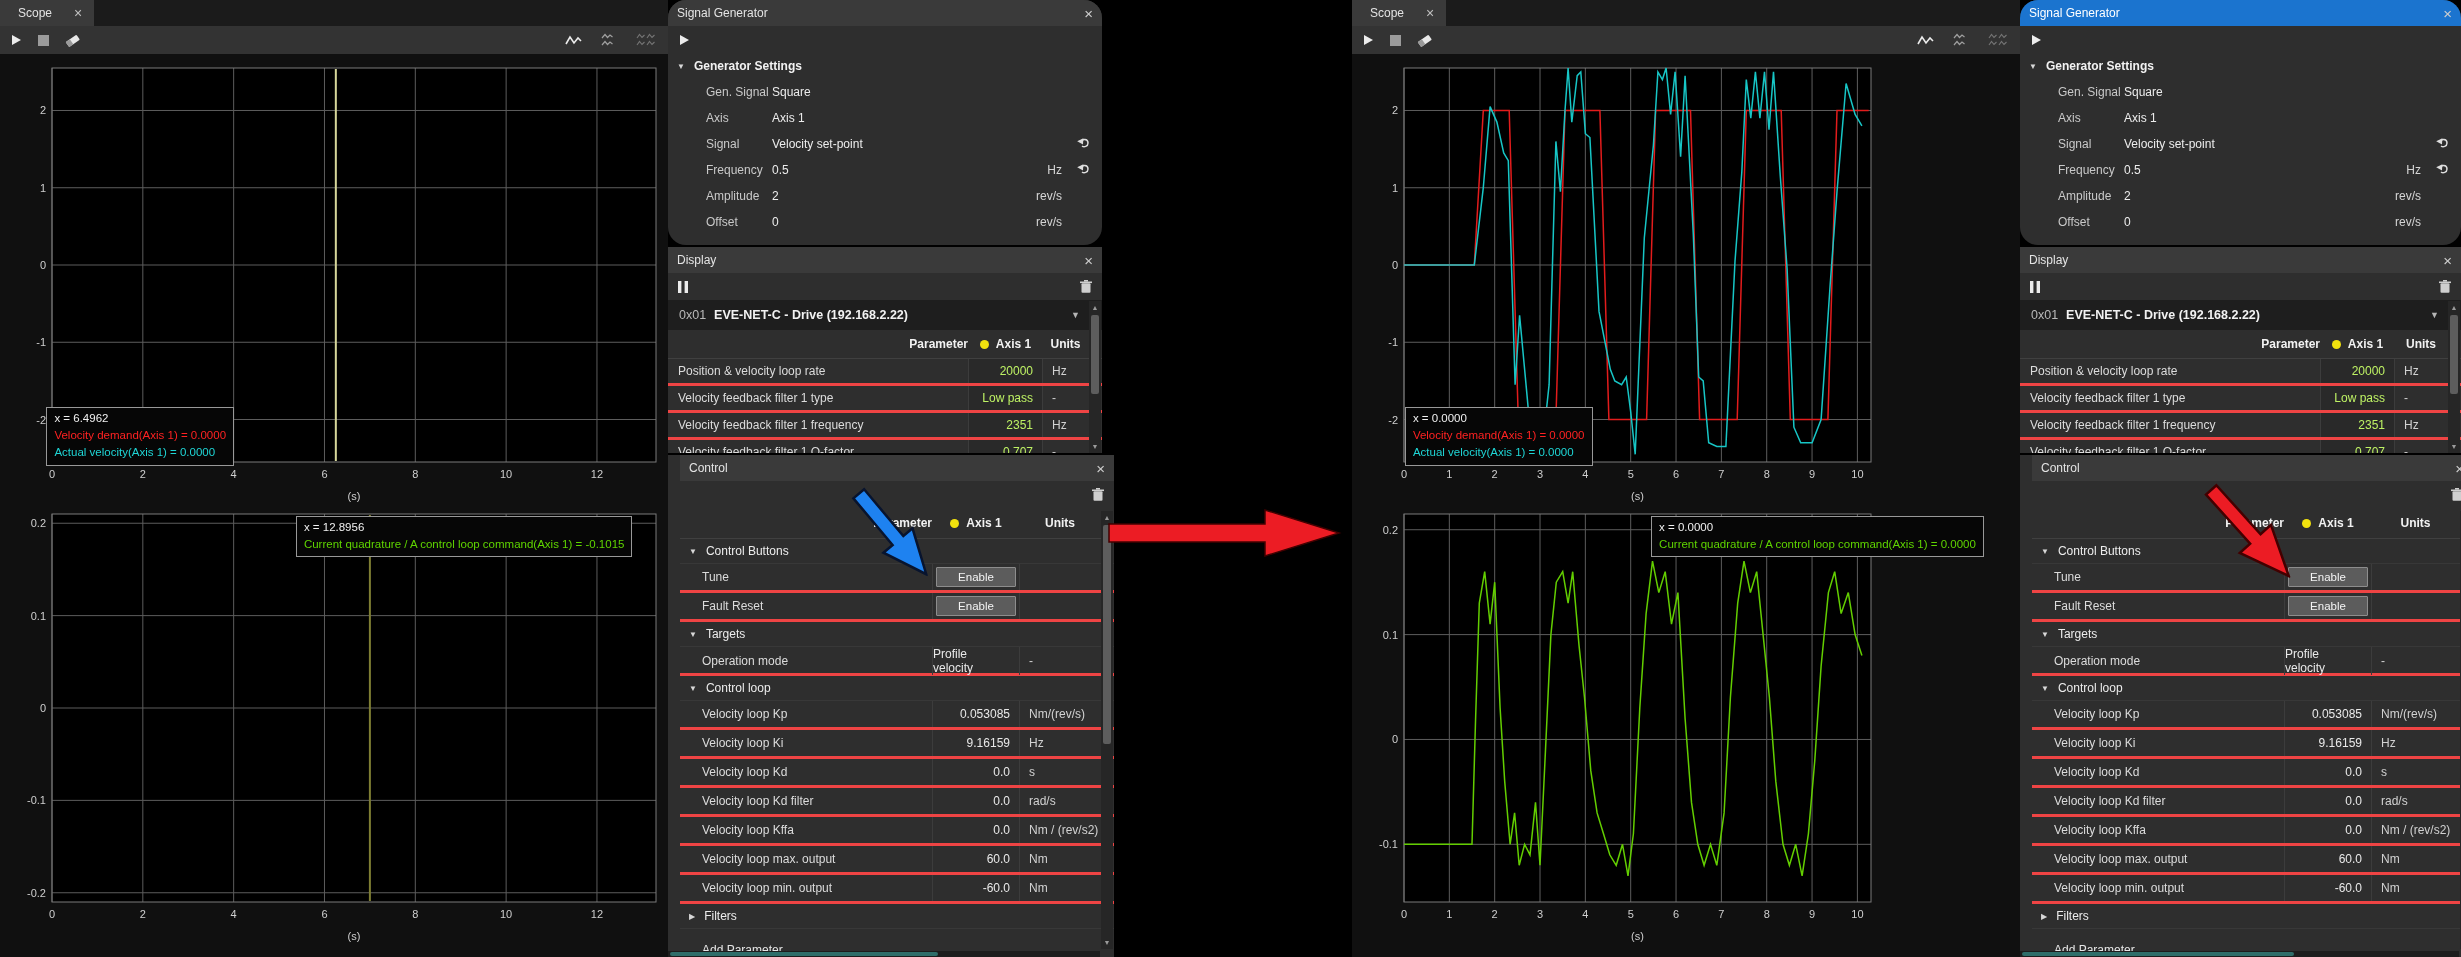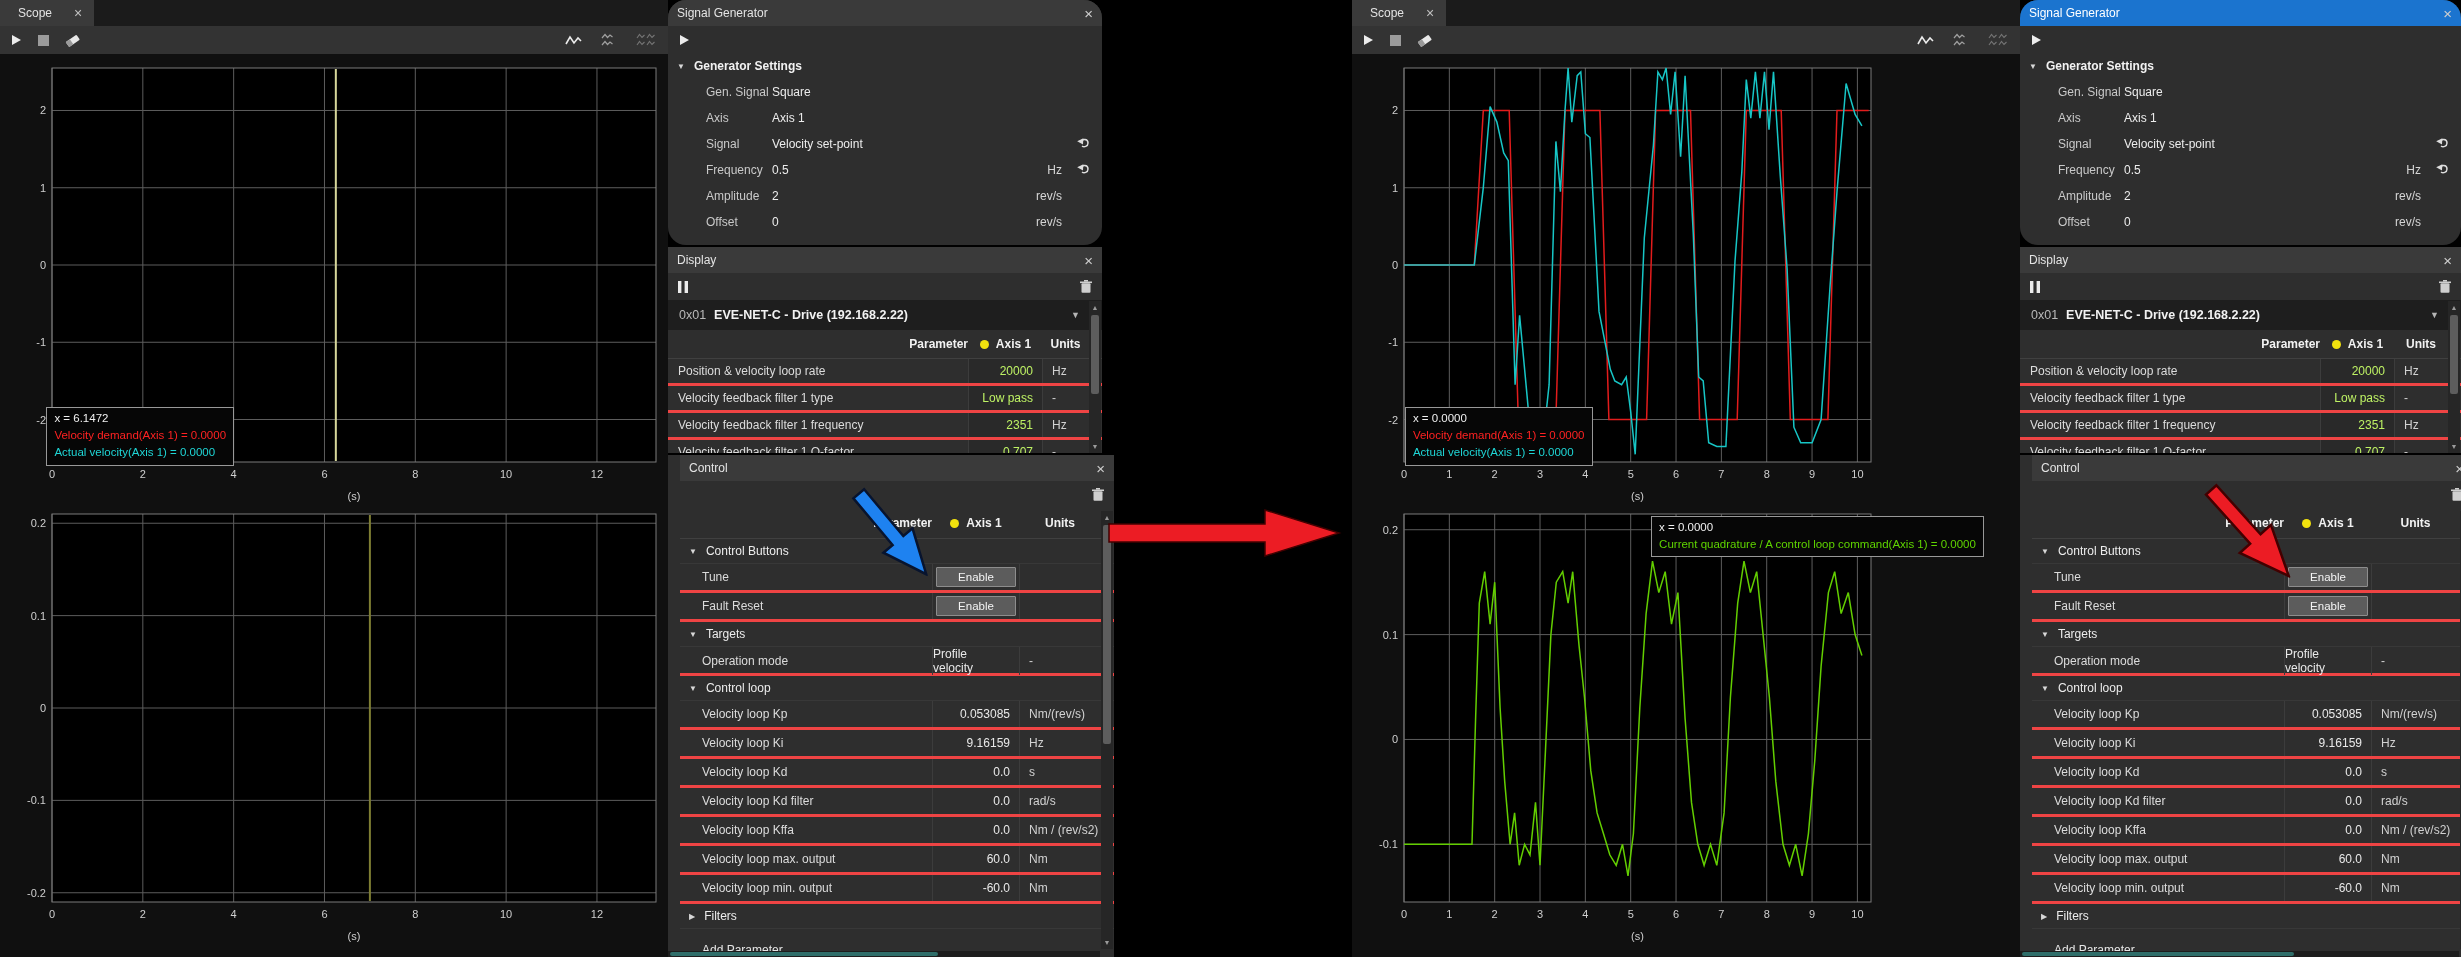--- a/index.html
+++ b/index.html
@@ -156,21 +156,21 @@
           <line x1="38" y1="207" x2="642" y2="207" stroke="#5d5d5d" stroke-width="1"></line>
           <text x="32" y="211" fill="#cfcfcf" font-size="11" text-anchor="end">0</text>
           <line x1="38" y1="284.2549019607843" x2="642" y2="284.2549019607843" stroke="#5d5d5d" stroke-width="1"></line>
           <text x="32" y="288.2549019607843" fill="#cfcfcf" font-size="11" text-anchor="end">-1</text>
           <line x1="38" y1="361.5098039215687" x2="642" y2="361.5098039215687" stroke="#5d5d5d" stroke-width="1"></line>
           <text x="32" y="365.5098039215687" fill="#cfcfcf" font-size="11" text-anchor="end">-2</text>
           <rect x="38" y="10" width="604" height="394" fill="none" stroke="#7a7a7a" stroke-width="1"></rect>
           <line x1="321.83458646616543" y1="11" x2="321.83458646616543" y2="403" stroke="#d6d69a" stroke-width="2"></line>
           <text x="340" y="442" fill="#cfcfcf" font-size="11" text-anchor="middle">(s)</text>
         </svg><div class="plot-tooltip" style="left: 5%; top: 77.5%;">
-          <div style="color: rgb(240, 240, 240);">x = 6.1472</div>
+          <div style="color: rgb(240, 240, 240);">x = 6.4962</div>
           <div style="color: rgb(255, 34, 34);">Velocity demand(Axis 1) =  0.0000</div>
           <div style="color: rgb(31, 214, 214);">Actual velocity(Axis 1) = 0.0000</div>
         </div></div>
     <div class="plot-wrap" style="left:14px;top:506px;"><svg width="648" height="448" viewBox="0 0 648 448">
           <rect x="38" y="8" width="604" height="388" fill="#000"></rect>
           <line x1="38" y1="8" x2="38" y2="396" stroke="#5d5d5d" stroke-width="1"></line>
           <text x="38" y="412" fill="#cfcfcf" font-size="11" text-anchor="middle">0</text>
           <line x1="128.82706766917295" y1="8" x2="128.82706766917295" y2="396" stroke="#5d5d5d" stroke-width="1"></line>
           <text x="128.82706766917295" y="412" fill="#cfcfcf" font-size="11" text-anchor="middle">2</text>
           <line x1="219.65413533834587" y1="8" x2="219.65413533834587" y2="396" stroke="#5d5d5d" stroke-width="1"></line>
@@ -189,21 +189,24 @@
           <text x="32" y="113.6190476190476" fill="#cfcfcf" font-size="11" text-anchor="end">0.1</text>
           <line x1="38" y1="202" x2="642" y2="202" stroke="#5d5d5d" stroke-width="1"></line>
           <text x="32" y="206" fill="#cfcfcf" font-size="11" text-anchor="end">0</text>
           <line x1="38" y1="294.3809523809524" x2="642" y2="294.3809523809524" stroke="#5d5d5d" stroke-width="1"></line>
           <text x="32" y="298.3809523809524" fill="#cfcfcf" font-size="11" text-anchor="end">-0.1</text>
           <line x1="38" y1="386.7619047619048" x2="642" y2="386.7619047619048" stroke="#5d5d5d" stroke-width="1"></line>
           <text x="32" y="390.7619047619048" fill="#cfcfcf" font-size="11" text-anchor="end">-0.2</text>
           <rect x="38" y="8" width="604" height="388" fill="none" stroke="#7a7a7a" stroke-width="1"></rect>
           <line x1="355.89473684210526" y1="9" x2="355.89473684210526" y2="395" stroke="#7e7e33" stroke-width="2"></line>
           <text x="340" y="434" fill="#cfcfcf" font-size="11" text-anchor="middle">(s)</text>
-        </svg></div>
+        </svg><div class="plot-tooltip" style="left: 43.5%; top: 2.2%;">
+          <div style="color: rgb(240, 240, 240);">x = 12.8956</div>
+          <div style="color: rgb(95, 212, 0);">Current quadrature / A control loop command(Axis 1) = -0.1015</div>
+        </div></div>
   </div>
 
   <div class="side-col">
     <div class="panel panel-sg">
       <div class="panel-title">
         <span>Signal Generator</span>
         <span class="close-x">×</span>
       </div>
       <div class="panel-toolbar">
         <span class="icon-btn">

